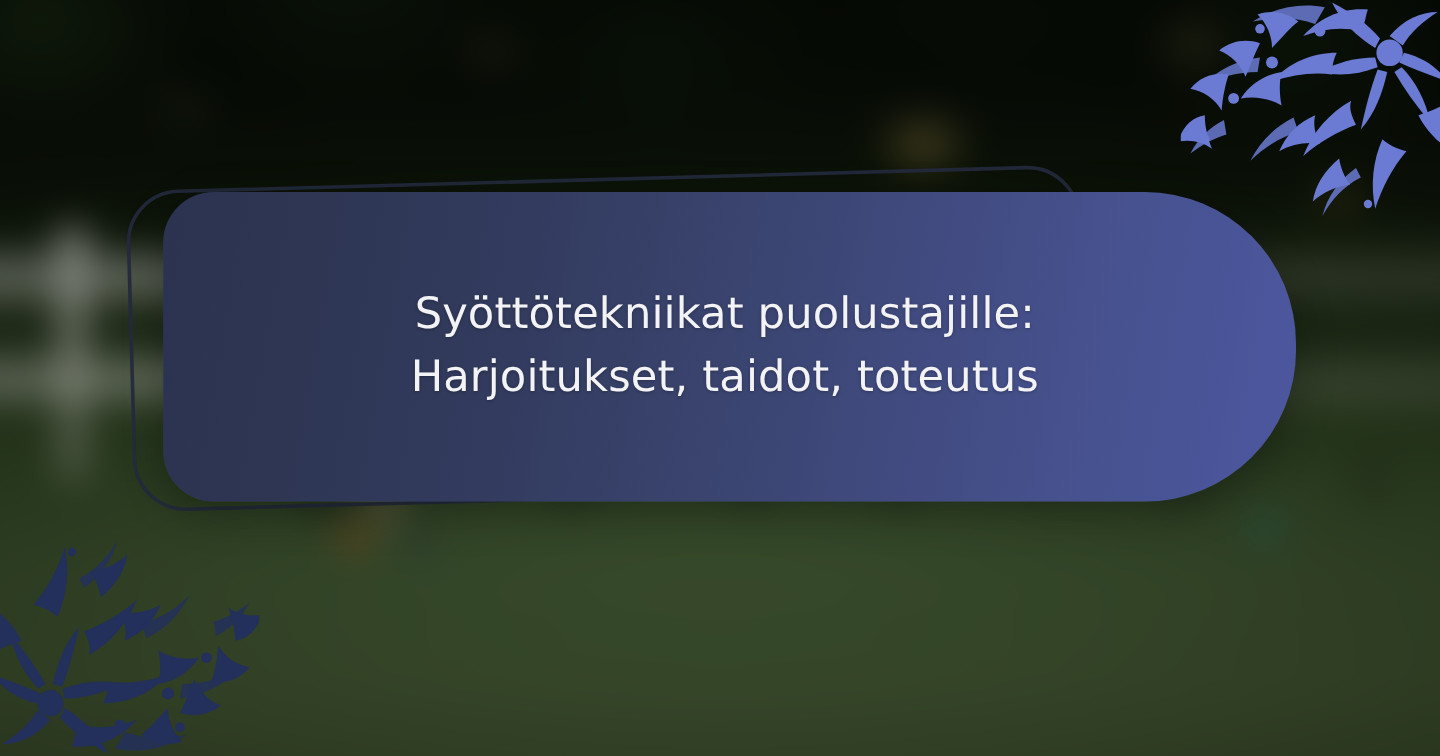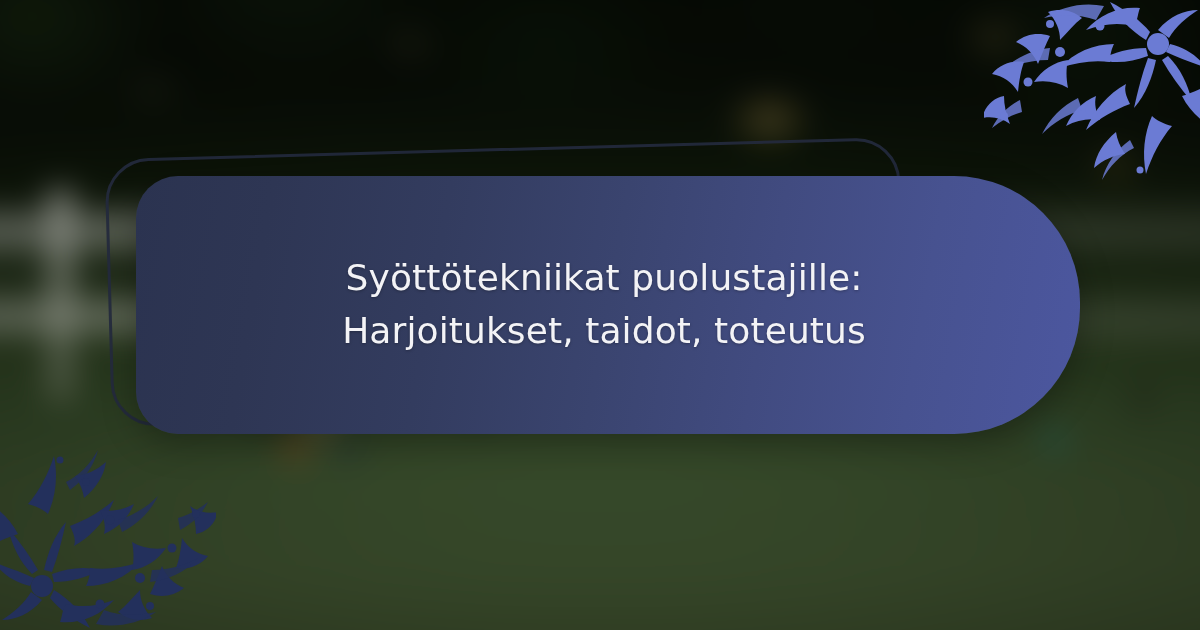--- a/index.html
+++ b/index.html
@@ -146,21 +146,21 @@
     border: 3px solid rgba(36,42,62,0.92);
     border-radius: 44px;
     transform: rotate(-1.6deg);
     box-sizing: border-box;
   }
 
   
   .title-card {
     position: absolute;
     left: 136px;
-    top: 176px;
+    top: 160px;
     width: 944px;
     height: 258px;
     border-radius: 42px 126px 126px 42px;
     background: linear-gradient(100deg,
       #2b3350 0%,
       #2e3654 14%,
       #333c5f 32%,
       #3a446f 50%,
       #414b80 66%,
       #475290 82%,

